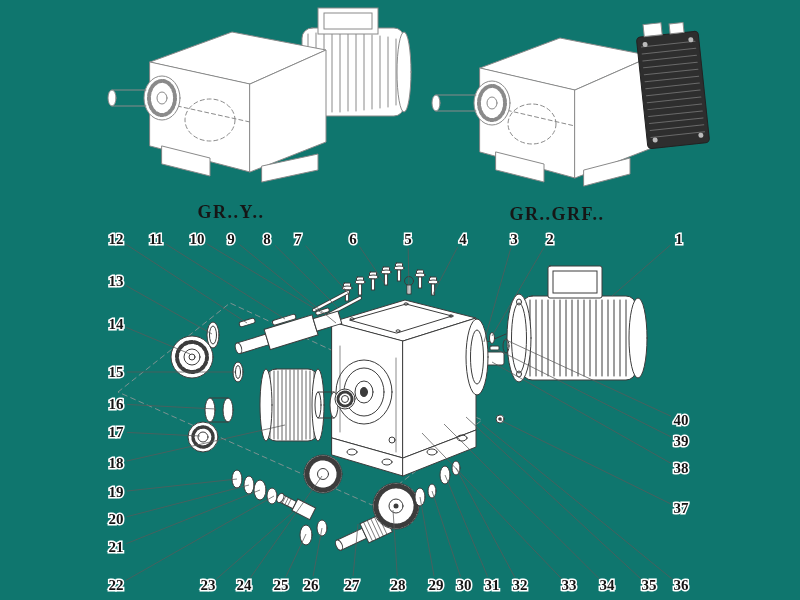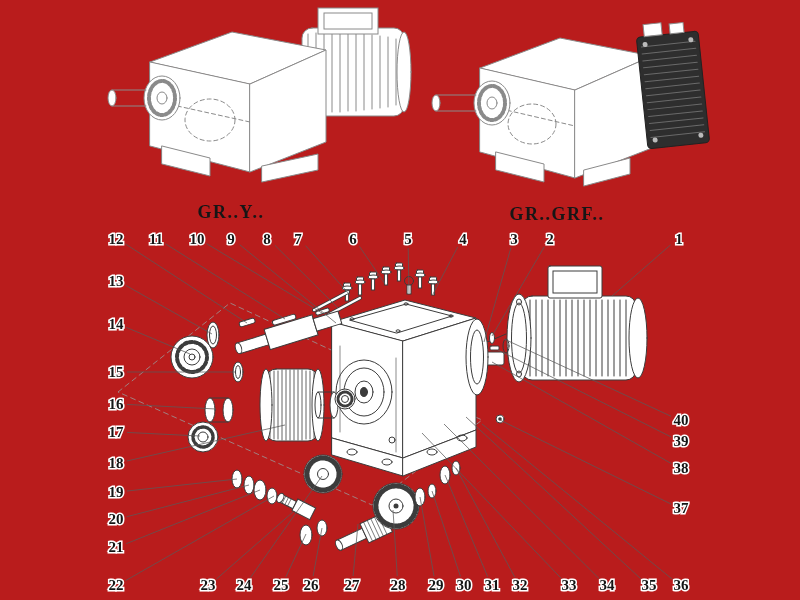--- a/index.html
+++ b/index.html
@@ -1,19 +1,19 @@
 <!DOCTYPE html>
 <html><head>
 <meta charset="utf-8">
 <style>
   html, body { margin: 0; padding: 0; background: #ffffff; }
   .canvas {
     position: relative;
     width: 800px; height: 600px;
-    background: #b91c1c;
+    background: #0f766e;
     font-family: "Liberation Serif", serif;
     overflow: hidden;
   }
   svg { display: block; }
   text.callout {
     font-family: "Liberation Serif", serif;
     font-size: 15px;
     font-weight: bold;
     fill: #141414;
     text-anchor: middle;

